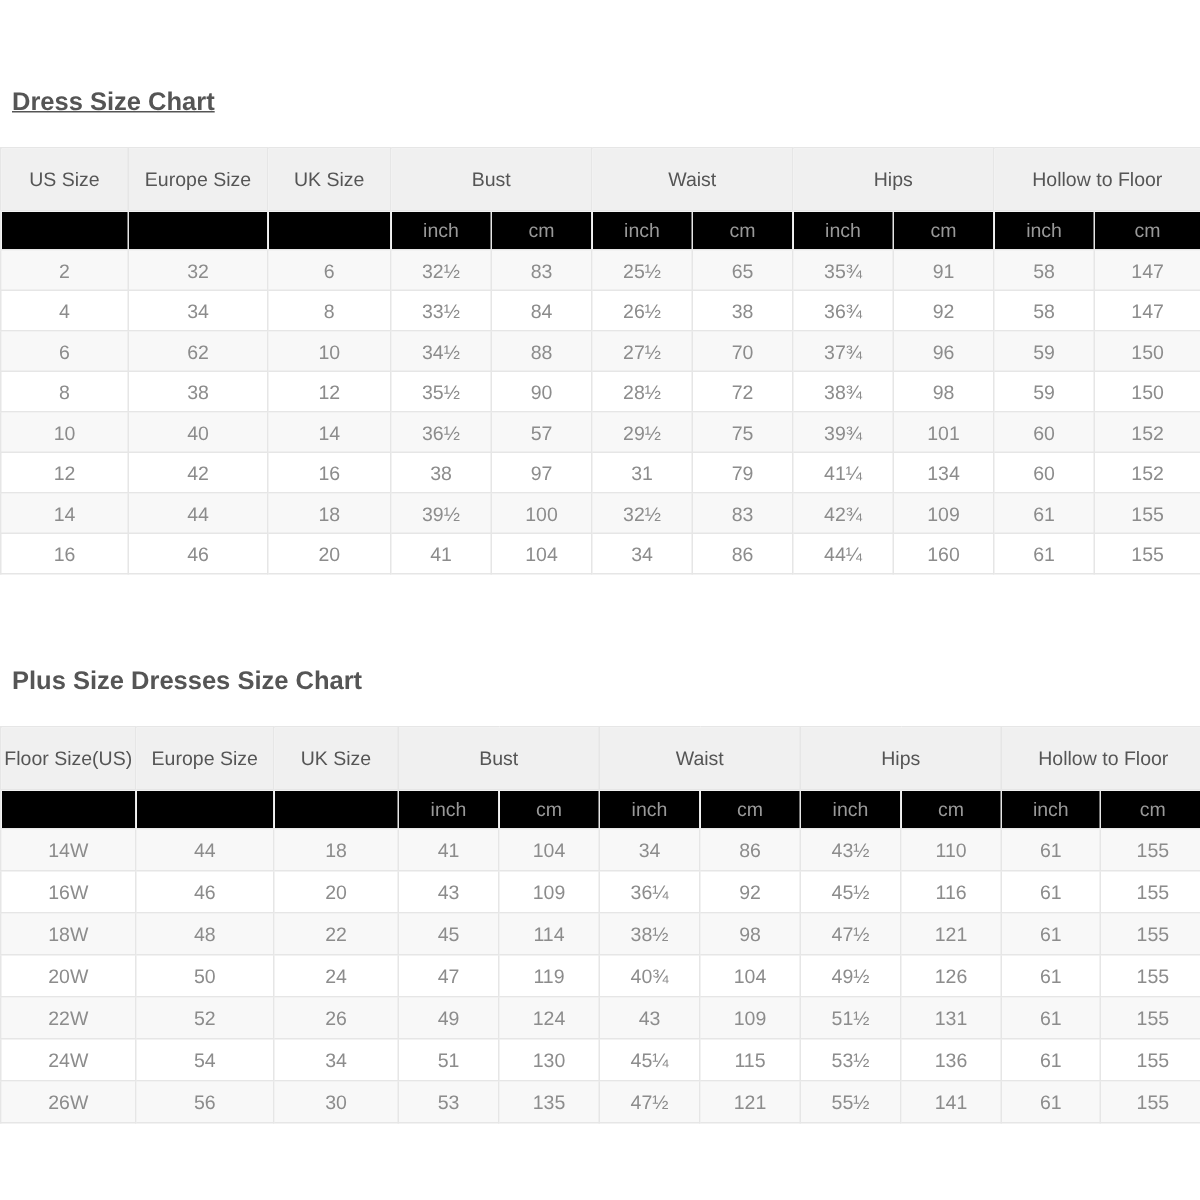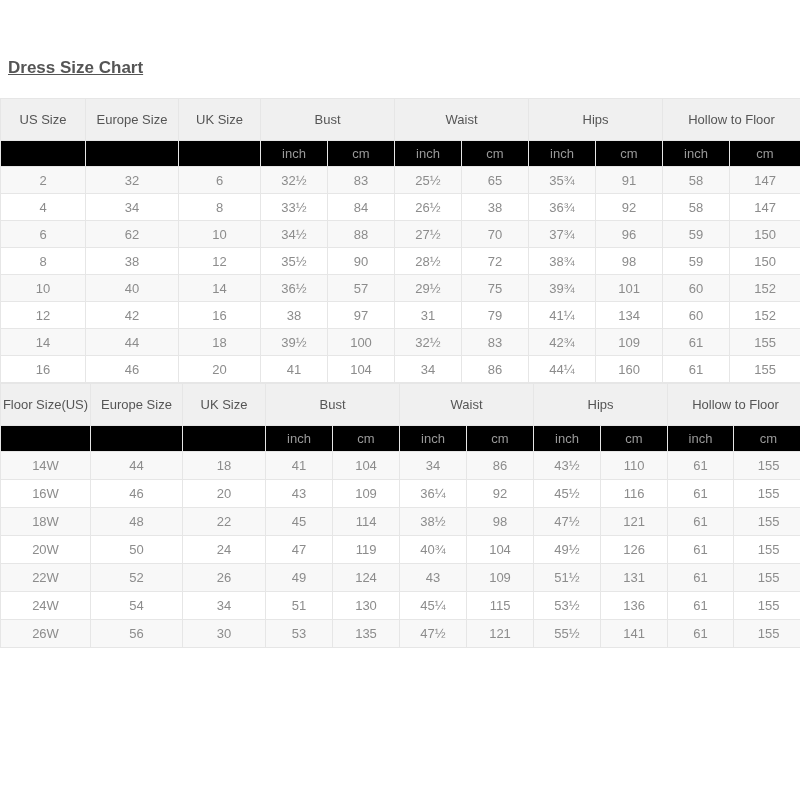--- a/index.html
+++ b/index.html
@@ -209,20 +209,21 @@
           <td>34</td>
           <td>86</td>
           <td>44¼</td>
           <td>160</td>
           <td>61</td>
           <td>155</td>
         </tr>
       </tbody>
   </table>
 
+  <h2 class="chart-title title-second">Plus Size Dresses Size Chart</h2>
 
   <table class="size-table plus">
     <colgroup>
       <col style="width:90px">
         <col style="width:92px">
         <col style="width:83px">
       <col style="width:67px">
         <col style="width:67px">
         <col style="width:67px">
         <col style="width:67px">

